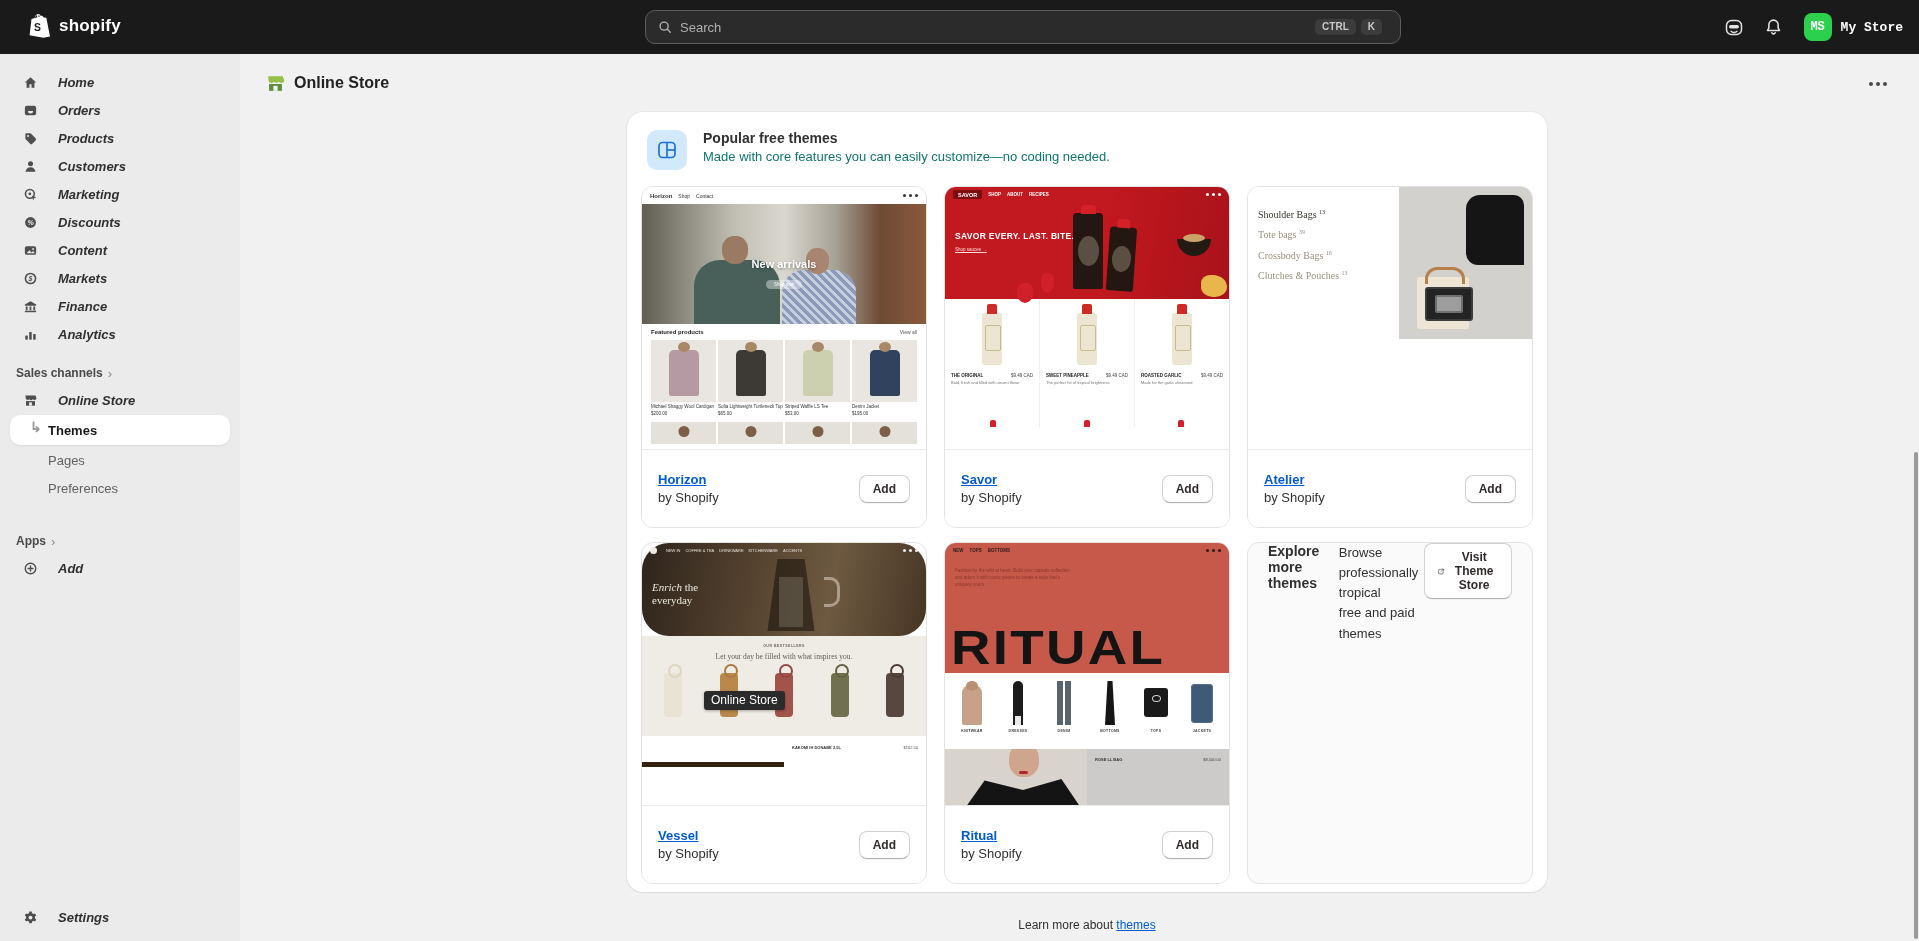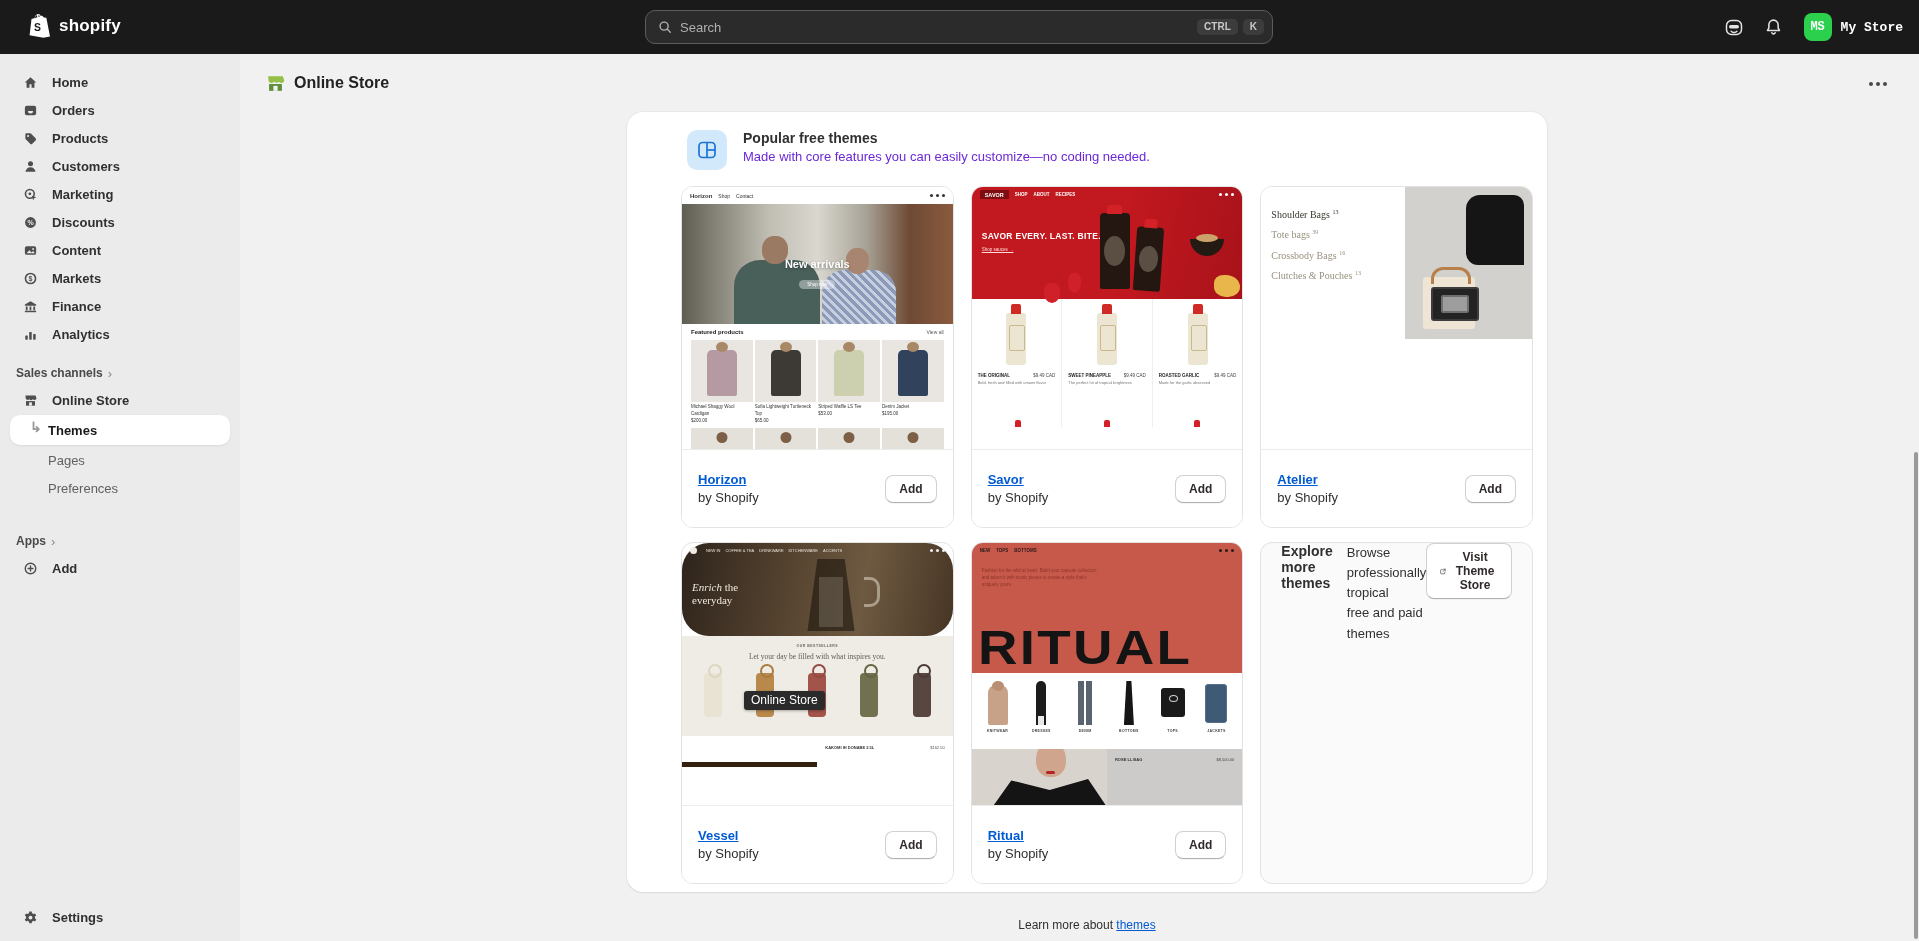--- a/index.html
+++ b/index.html
@@ -4,39 +4,39 @@
 <style>
   * { margin:0; padding:0; box-sizing:border-box; }
   html,body { width:1919px; height:941px; overflow:hidden; background:#f1f1f1;
     font-family:"Liberation Sans", sans-serif; -webkit-font-smoothing:antialiased; }
   .app { position:relative; width:1919px; height:941px; }
 
   
   .topbar { position:absolute; top:0; left:0; right:0; height:54px; background:#1a1a1a; z-index:50; }
   .logo { position:absolute; left:28px; top:13px; display:flex; align-items:center; gap:7px; }
   .logo-word { color:#fff; font-size:17px; font-weight:bold; letter-spacing:.2px; }
-  .search { position:absolute; left:645px; top:10px; width:628px; height:34px; background:#2b2b2b;
-    border:1px solid #5c5c5c; border-radius:10px; display:flex; align-items:center; padding:0 8px 0 12px; }
+  .search { position:absolute; left:645px; top:10px; width:756px; height:34px; background:#2b2b2b;
+    border:1px solid #5c5c5c; border-radius:10px; display:flex; align-items:center; padding:0 18px 0 12px; }
   .search input { flex:1; background:transparent; border:none; outline:none; color:#e3e3e3;
     font-size:13px; margin-left:8px; font-family:"Liberation Sans",sans-serif; }
   .search input::placeholder { color:#b0b0b0; }
   .kbd { background:#3c3c3c; color:#c9c9c9; font-size:10px; font-weight:bold; border-radius:5px;
     padding:3px 7px; margin-left:5px; line-height:1; }
   .top-right { position:absolute; right:16px; top:0; height:54px; display:flex; align-items:center; gap:20px;font-family:Liberation Mono, monospace; }
   .tico { width:20px; height:20px; display:flex; align-items:center; justify-content:center; cursor:pointer; }
   .account { display:flex; align-items:center; gap:9px; cursor:pointer; }
   .avatar { width:28px; height:28px; border-radius:8px; background:#2bd14d; color:#fff;
     font-size:12px; font-weight:bold; display:flex; align-items:center; justify-content:center; }
   .store-name { color:#fff; font-size:13px; font-weight:bold; }
 
   
   .sidebar { position:absolute; top:54px; left:0; width:240px; bottom:0; background:#ebebeb; z-index:40; }
   .nav-list { padding-top:14px; }
-  .nav-item { height:28px; display:flex; align-items:center; gap:14px; padding-left:22px;
-    font-size:13px; font-weight:bold; color:#303030; cursor:pointer; }
+  .nav-item { height:28px; display:flex; align-items:center; gap:20px; padding-left:22px;
+    font-size:13px; font-weight:bold; color:#303030; cursor:pointer;font-style:italic; }
   .nav-item .nicon { width:16px; height:16px; display:flex; align-items:center; justify-content:center; }
   .nicon svg { fill:#4f4f4f; }
   .sec-head { height:26px; margin-top:12px; display:flex; align-items:center; gap:5px; padding-left:16px;
     font-size:12px; font-weight:bold; color:#4a4a4a; cursor:pointer; }
   .sec-head .chev { color:#8a8a8a; font-size:13px; font-weight:normal; }
   .sub-item { height:28px; display:flex; align-items:center; padding-left:48px; font-size:13px;
     color:#616161; cursor:pointer; }
   .pill { position:relative; height:30px; margin:1px 10px; border-radius:10px; background:#fff;
     box-shadow:0 1px 2px rgba(0,0,0,.08); display:flex; align-items:center; padding-left:38px;
     font-size:13px; font-weight:bold; color:#1a1a1a; cursor:pointer; }
@@ -45,26 +45,26 @@
 
   
   .main { position:absolute; top:54px; left:240px; right:0; bottom:0; background:#f1f1f1; }
   .page-head { position:absolute; top:0; left:0; right:0; height:58px; display:flex; align-items:center; }
   .page-title-wrap { display:flex; align-items:center; gap:8px; margin-left:25px; }
   .page-title { font-size:16px; font-weight:bold; color:#222; }
   .dots-btn { position:absolute; right:28px; top:24px; display:flex; gap:3px; cursor:pointer; padding:4px; }
   .dots-btn i { width:4px; height:4px; border-radius:50%; background:#4a4a4a; }
 
   .card { position:absolute; top:58px; left:387px; width:920px; height:780px; background:#fff;
-    border-radius:16px; box-shadow:0 1px 2px rgba(0,0,0,.07), 0 0 0 1px rgba(0,0,0,.03);padding-left:40px; }
+    border-radius:16px; box-shadow:0 1px 2px rgba(0,0,0,.07), 0 0 0 1px rgba(0,0,0,.03); }
   .card-head { display:flex; gap:16px; padding:18px 20px 12px 20px; align-items:flex-start; }
   .blue-ico { width:40px; height:40px; border-radius:10px; background:#d2e9fb; display:flex;
     align-items:center; justify-content:center; flex:none; }
   .card-head h2 { font-size:14px; font-weight:bold; color:#303030; margin-bottom:3px; }
-  .card-head p { font-size:13px; color:#6d28d9; }
+  .card-head p { font-size:13px; color:#0f766e; }
 
   .grid { display:grid; grid-template-columns:repeat(3,1fr); gap:14px 17px; padding:4px 14px 14px; }
   .tcard { height:342px; border:1px solid #e3e3e3; border-radius:12px; overflow:hidden; background:#fff;
     display:flex; flex-direction:column; position:relative; }
   .preview { height:262px; position:relative; overflow:hidden; cursor:pointer; }
   .tfoot { flex:1; border-top:1px solid #ececec; background:#fff; display:flex; align-items:center;
     justify-content:space-between; padding:0 16px; }
   .tname { font-size:13px; font-weight:bold; color:#005bd3; text-decoration:underline; cursor:pointer; }
   .tauthor { font-size:13px; color:#303030; margin-top:3px; }
   .btn { background:#fff; border:1px solid #d0d0d0; border-bottom-color:#b0b0b0; border-radius:8px;

